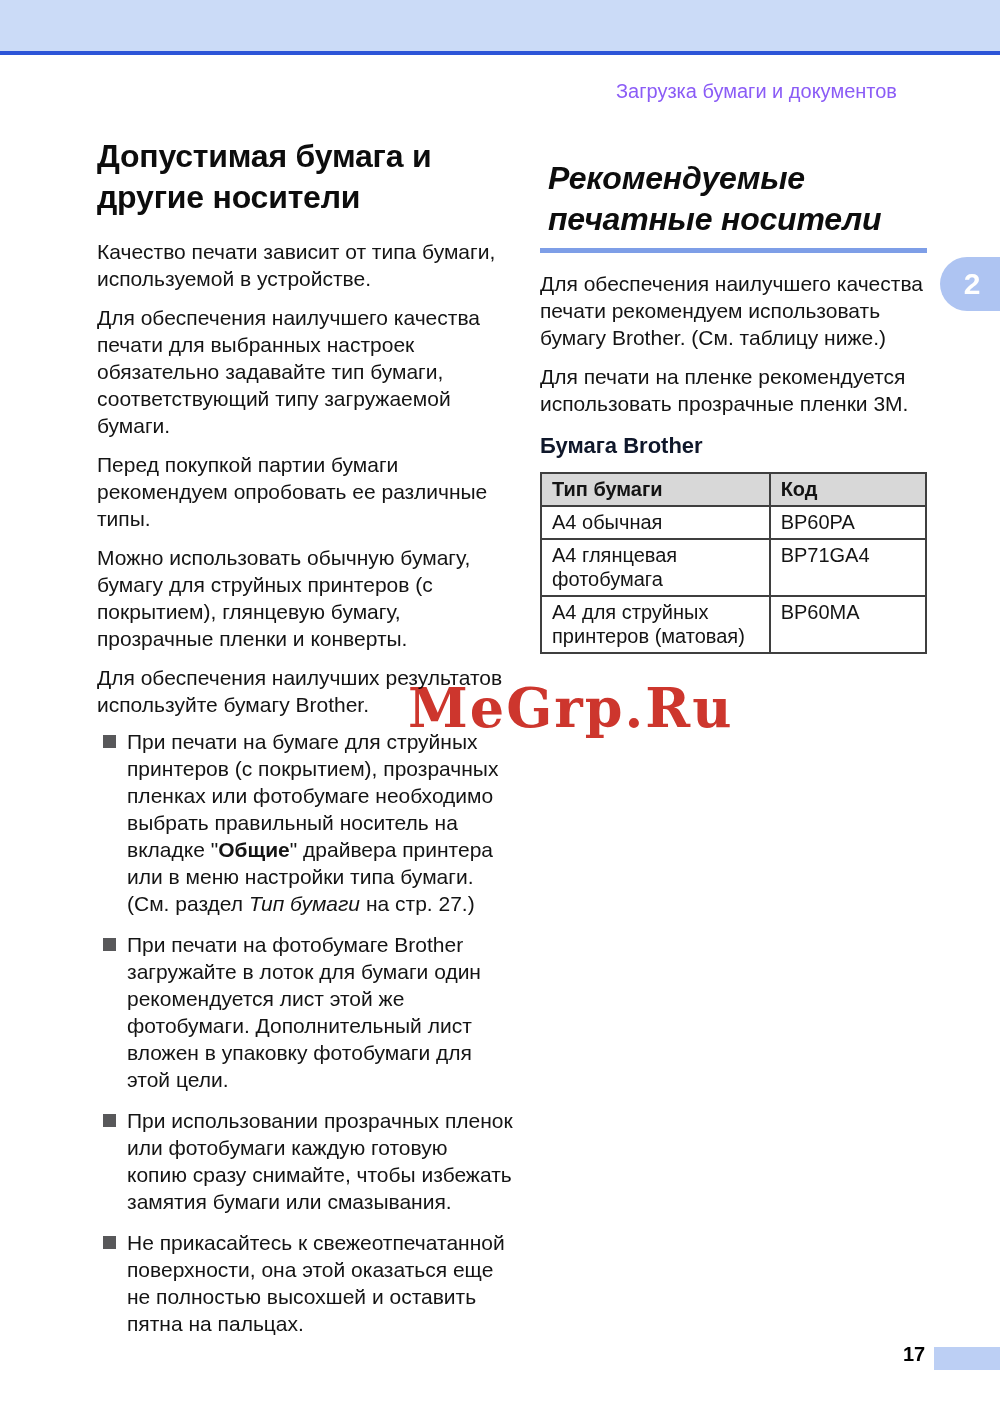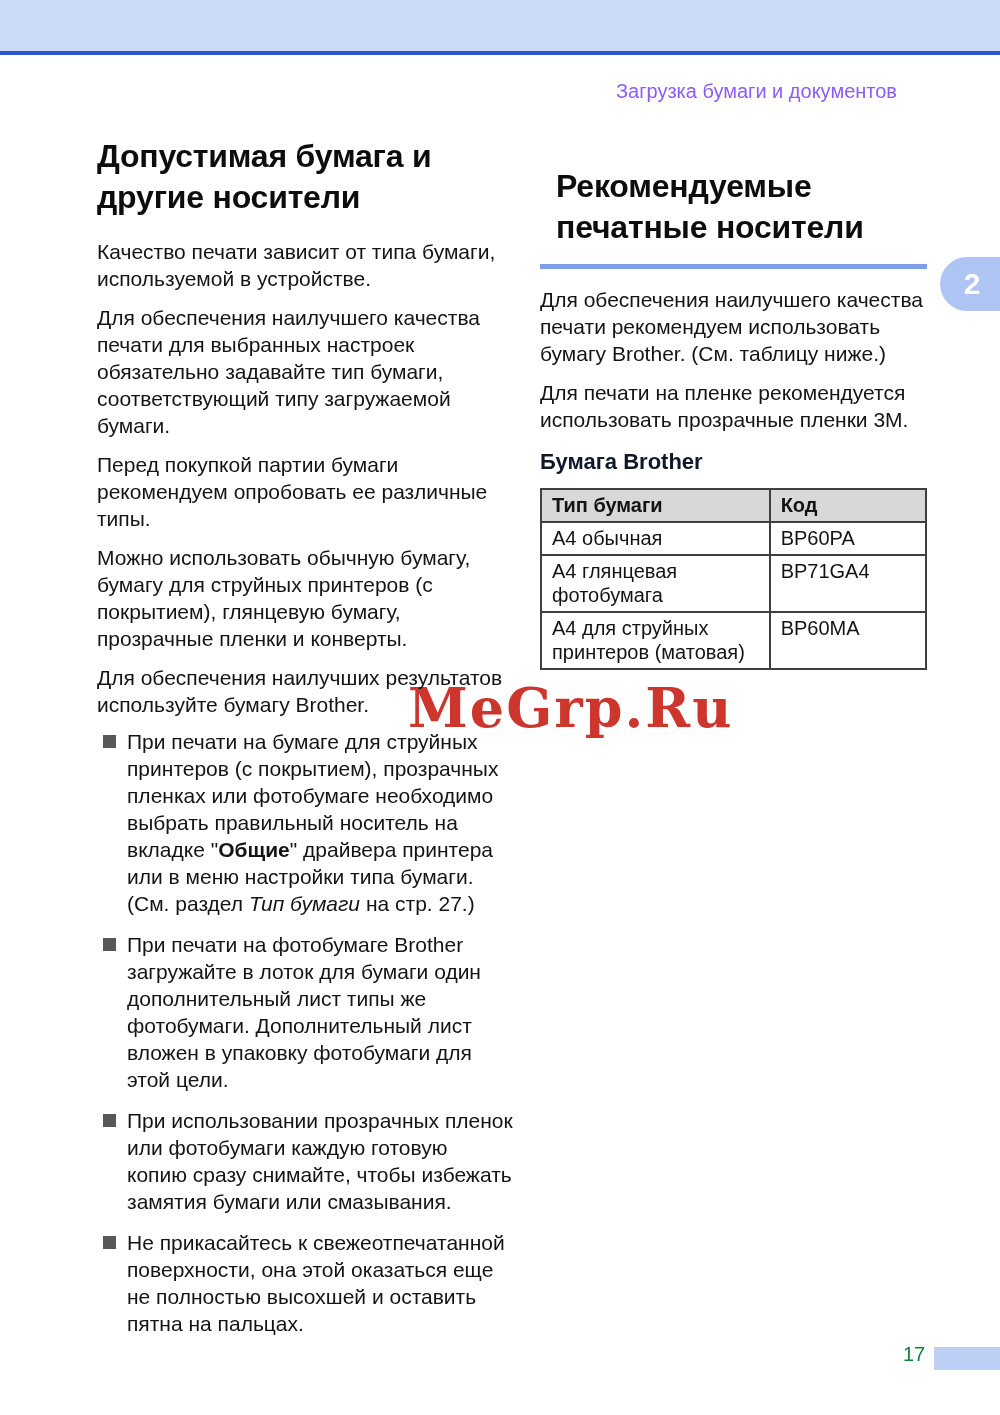--- a/index.html
+++ b/index.html
@@ -12,40 +12,40 @@
   .top-rule{position:absolute;left:0;top:51px;width:1000px;height:4px;background:#2c55d8;}
   .running-header{position:absolute;top:80px;right:103px;font-size:20px;color:#8b5cf6;}
   .chapter-tab{
     position:absolute;top:257px;right:0;width:60px;height:54px;background:#aec4f2;
     border-radius:27px 0 0 27px;display:flex;align-items:center;justify-content:center;
   }
   .chapter-tab span{color:#ffffff;font-size:30px;font-weight:bold;padding-left:4px;}
   .col-left{position:absolute;left:97px;top:136px;width:416px;}
   .col-right{position:absolute;left:540px;top:150px;width:387px;}
   h1{font-size:32px;line-height:41px;font-weight:bold;color:#0d0d0d;margin:0 0 20px 0;letter-spacing:-0.2px;}
-  .col-right h1{margin:16px;}
+  .col-right h1{margin:8px;font-style:italic;}
   .title-rule{height:5px;background:#7e9ee7;margin:8px 0 17px 0;}
   p.body-p{font-size:21px;line-height:27px;margin:12px 0 10px 0;}
   .bullets{margin-top:6px;}
   .bullet{display:flex;margin:1px 0 14px 0;}
   .bullet .sq{flex:none;width:13px;height:13px;background:#58585a;margin:7px 11px 0 6px;}
   .bullet .btxt{font-size:21px;line-height:27px;}
   h2{font-size:22px;font-weight:bold;margin:16px 0 13px 0;color:#0f172a;}
   table.paper{border-collapse:collapse;width:387px;font-size:20px;}
   table.paper th,table.paper td{
     border:2px solid #3f3f3f;text-align:left;vertical-align:top;
     padding:3px 8px 4px 10px;line-height:24px;font-weight:normal;
   }
   table.paper th{background:#d8d8d8;font-weight:bold;}
   .watermark{
     position:absolute;left:408px;top:676px;font-family:"DejaVu Serif","Liberation Serif",serif;
     font-weight:bold;font-size:54px;color:#c9241b;
     letter-spacing:2px;mix-blend-mode:multiply;opacity:0.92;white-space:nowrap;
   }
-  .page-number{position:absolute;left:903px;top:1343px;font-size:20px;font-weight:normal;color:#15803d;}
+  .page-number{position:absolute;left:903px;top:1343px;font-size:20px;font-weight:bold;color:#000000;}
   .footer-bar{position:absolute;left:934px;top:1347px;width:66px;height:23px;background:#bccff4;}
 </style>
 </head>
 <body>
 
 <div class="top-band"></div>
 <div class="top-rule"></div>
 
 <div class="running-header">Загрузка бумаги и документов</div>
 
@@ -62,21 +62,21 @@
       <p class="body-p">Можно использовать обычную бумагу, бумагу для струйных принтеров (с покрытием), глянцевую бумагу, прозрачные пленки и конверты.</p>
       <p class="body-p">Для обеспечения наилучших результатов используйте бумагу Brother.</p>
     </div>
   <div class="bullets" id="bullet-list">
       <div class="bullet">
         <span class="sq"></span>
         <div class="btxt"><span>При печати на бумаге для струйных принтеров (с покрытием), прозрачных пленках или фотобумаге необходимо выбрать правильный носитель на вкладке "</span><b>Общие</b><span>" драйвера принтера или в меню настройки типа бумаги. (См. раздел </span><i>Тип бумаги</i><span> на стр. 27.)</span></div>
       </div>
       <div class="bullet">
         <span class="sq"></span>
-        <div class="btxt"><span>При печати на фотобумаге Brother загружайте в лоток для бумаги один дополнительный лист типы же фотобумаги. Дополнительный лист вложен в упаковку фотобумаги для этой цели.</span></div>
+        <div class="btxt"><span>При печати на фотобумаге Brother загружайте в лоток для бумаги один рекомендуется лист этой же фотобумаги. Дополнительный лист вложен в упаковку фотобумаги для этой цели.</span></div>
       </div>
       <div class="bullet">
         <span class="sq"></span>
         <div class="btxt"><span>При использовании прозрачных пленок или фотобумаги каждую готовую копию сразу снимайте, чтобы избежать замятия бумаги или смазывания.</span></div>
       </div>
       <div class="bullet">
         <span class="sq"></span>
         <div class="btxt"><span>Не прикасайтесь к свежеотпечатанной поверхности, она этой оказаться еще не полностью высохшей и оставить пятна на пальцах.</span></div>
       </div>
     </div>

